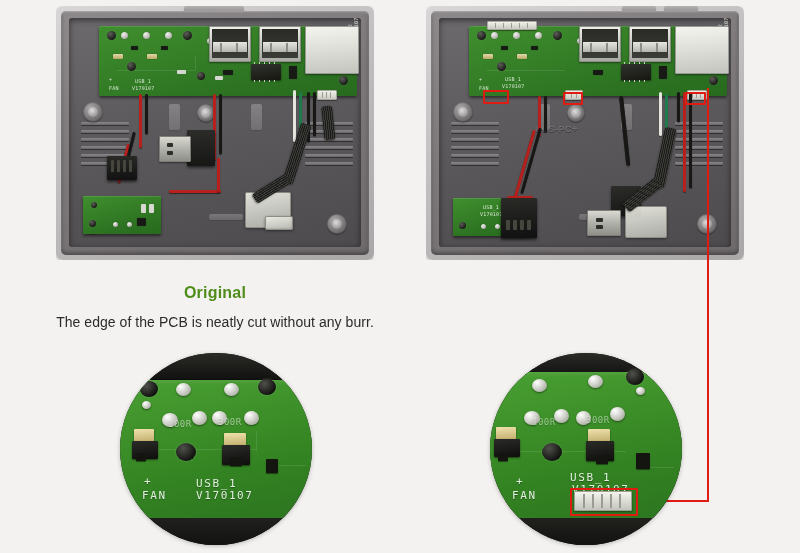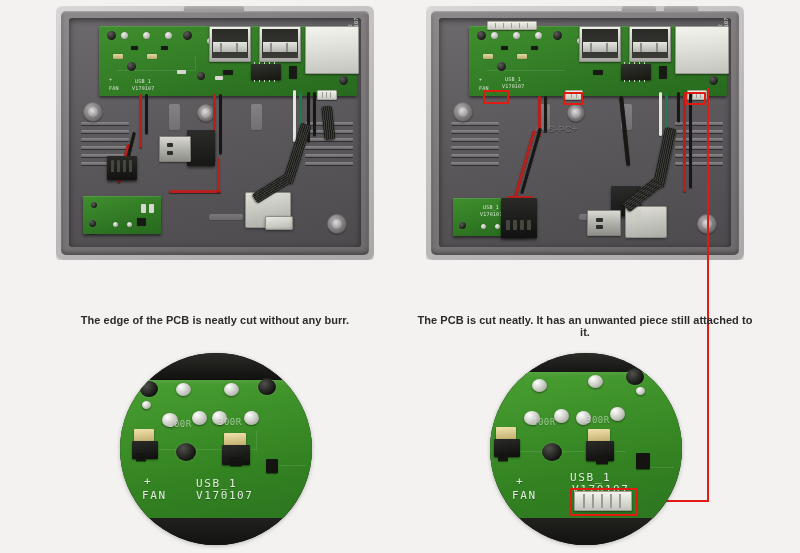--- a/index.html
+++ b/index.html
@@ -173,22 +173,22 @@
   .leader{position:absolute;background:#e01b12;}
 
   
   .label{
     position:absolute;text-align:center;font-weight:bold;font-size:16px;
     letter-spacing:.2px;
   }
   .label.orig{color:#4f8c1a;}
   .label.fake{color:#c32a28;}
   .caption{
-    position:absolute;text-align:center;font-size:11px;color:#2b2b2b;
-    font-weight:bold;letter-spacing:.05px;
+    position:absolute;text-align:center;font-size:14px;color:#2b2b2b;
+    font-weight:normal;letter-spacing:.05px;
   }
 
   
   .circle{
     position:absolute;border-radius:50%;overflow:hidden;
     background:#0c0c0a;
     box-shadow:0 1px 4px rgba(0,0,0,.25);
   }
   .circle .zpcb{
     position:absolute;left:-6%;right:-6%;top:14%;height:72%;
@@ -529,23 +529,23 @@
 
       <div class="hibox" style="left:44px;top:72px;width:22px;height:10px;"></div>
       <div class="hibox" style="left:124px;top:74px;width:16px;height:9px;"></div>
       <div class="hibox" style="left:246px;top:74px;width:17px;height:9px;"></div>
     </div>
   </div>
 
   <div class="leader" style="left:707px;top:88px;width:2px;height:414px;"></div>
   <div class="leader" style="left:655px;top:500px;width:54px;height:2px;"></div>
 
+  <div class="label orig" style="left:56px;top:284px;width:318px;">Original</div>
   <div class="caption" style="left:40px;top:314px;width:350px;">The edge of the PCB is neatly cut without any burr.</div>
 
-  <div class="caption" style="left:415px;top:314px;width:340px;">The PCB is cut neatly. It has an unwanted piece still attached to it.</div>
 
   <div class="circle" style="left:120px;top:353px;width:192px;height:192px;">
     <div class="zbar" style="top:0;height:26px;"></div>
     <div class="zbar" style="bottom:0;height:46px;"></div>
     <div class="zpcb"></div>
 
     <div class="ztrace" style="left:28px;top:96px;width:108px;"></div>
     <div class="ztrace" style="left:136px;top:78px;width:1px;height:20px;"></div>
     <div class="ztrace" style="left:150px;top:112px;width:36px;"></div>
 

